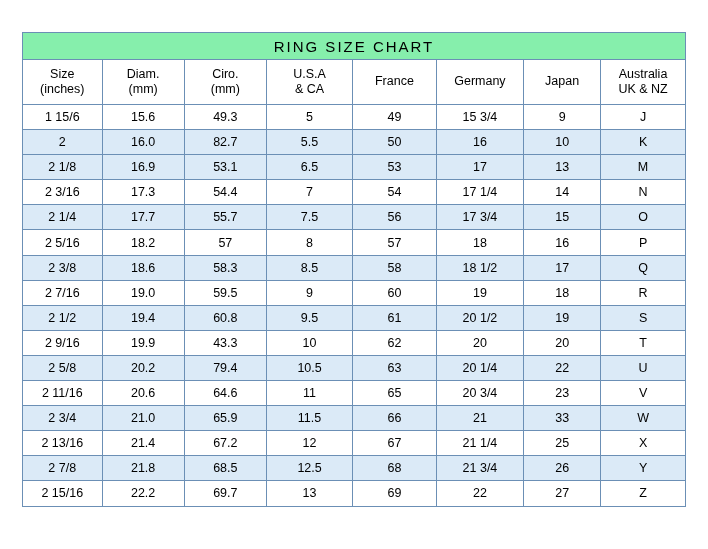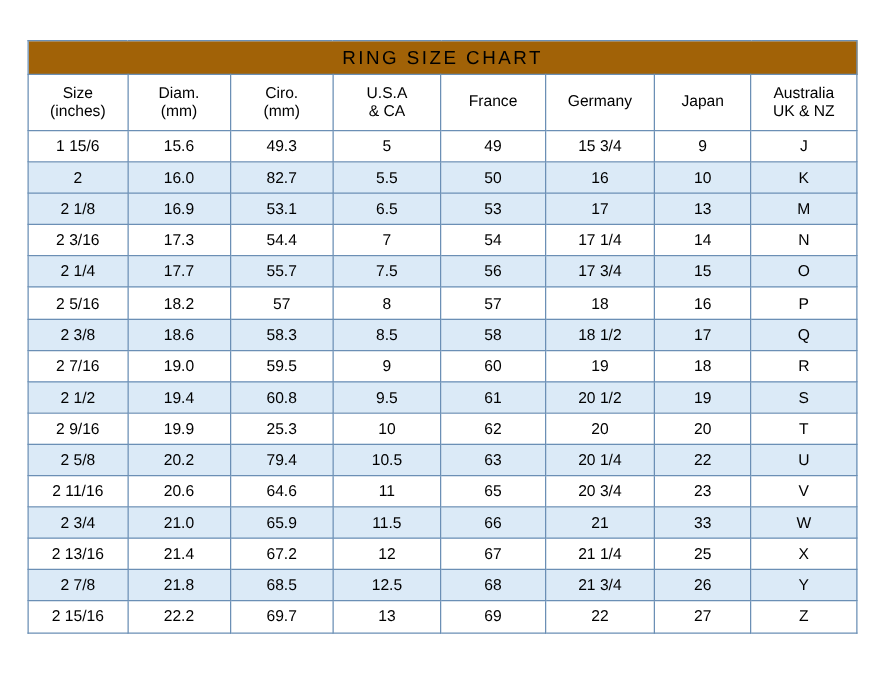--- a/index.html
+++ b/index.html
@@ -31,21 +31,21 @@
     text-align: center;
     vertical-align: middle;
     font-weight: normal;
     padding: 0;
   }
   .title-cell {
     height: 26px;
     font-size: 15px;
     letter-spacing: 2px;
     font-weight: bold;
-    background: #a16207;
+    background: #86efac;
     border: 1px solid #6b8fb5;
   }
   .head-row th {
     height: 44px;
     font-size: 12.5px;
     line-height: 1.22;
     background: #ffffff;
   }
   .head-row th .sub {
     display: block;
@@ -207,21 +207,21 @@
           <td>60.8</td>
           <td>9.5</td>
           <td>61</td>
           <td>20 1/2</td>
           <td>19</td>
           <td>S</td>
         </tr>
         <tr class="plain">
           <td>2 9/16</td>
           <td>19.9</td>
-          <td>25.3</td>
+          <td>43.3</td>
           <td>10</td>
           <td>62</td>
           <td>20</td>
           <td>20</td>
           <td>T</td>
         </tr>
         <tr class="shade">
           <td>2 5/8</td>
           <td>20.2</td>
           <td>79.4</td>

